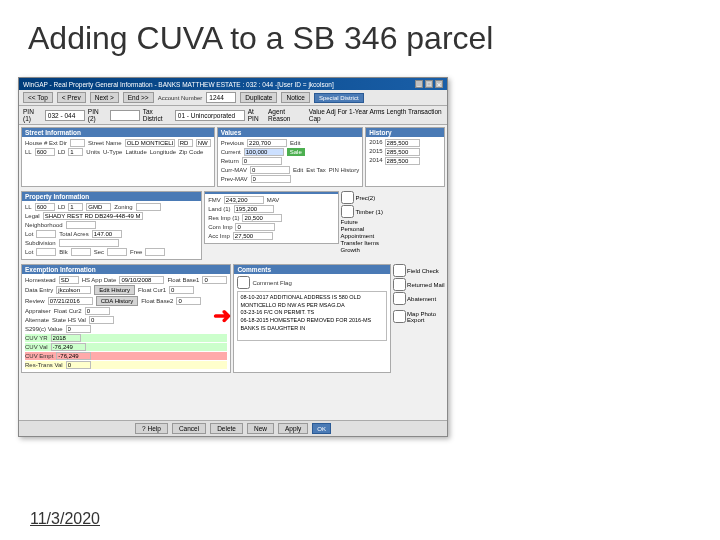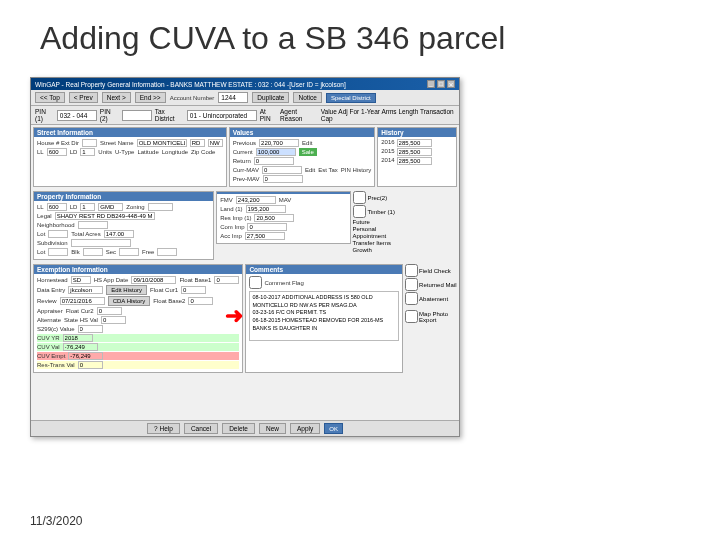--- a/index.html
+++ b/index.html
@@ -10,21 +10,21 @@
       background: #ffffff;
       font-family: 'Segoe UI', Arial, sans-serif;
       overflow: hidden;
       position: relative;
     }
 
     .slide-container {
       width: 720px;
       height: 540px;
       background: #ffffff;
-      padding: 20px 30px;
+      padding: 20px 18px;
       position: relative;
     }
 
     .slide-title {
       font-size: 32px;
       font-weight: 400;
       color: #333333;
       margin-bottom: 20px;
       margin-left: 10px;
     }
@@ -232,22 +232,23 @@
       border: 1px solid #999;
       padding: 1px 6px;
       font-size: 6.5px;
       cursor: pointer;
     }
 
     .date-text {
       position: absolute;
       bottom: 12px;
       left: 30px;
-      font-size: 12px;
+      font-size: 16px;
       color: #333;
+      text-decoration: underline;
     }
 
     .small-input {
       border: 1px solid #bbb;
       background: white;
       height: 8px;
       font-size: 6px;
       padding: 0 1px;
     }
   </style>

